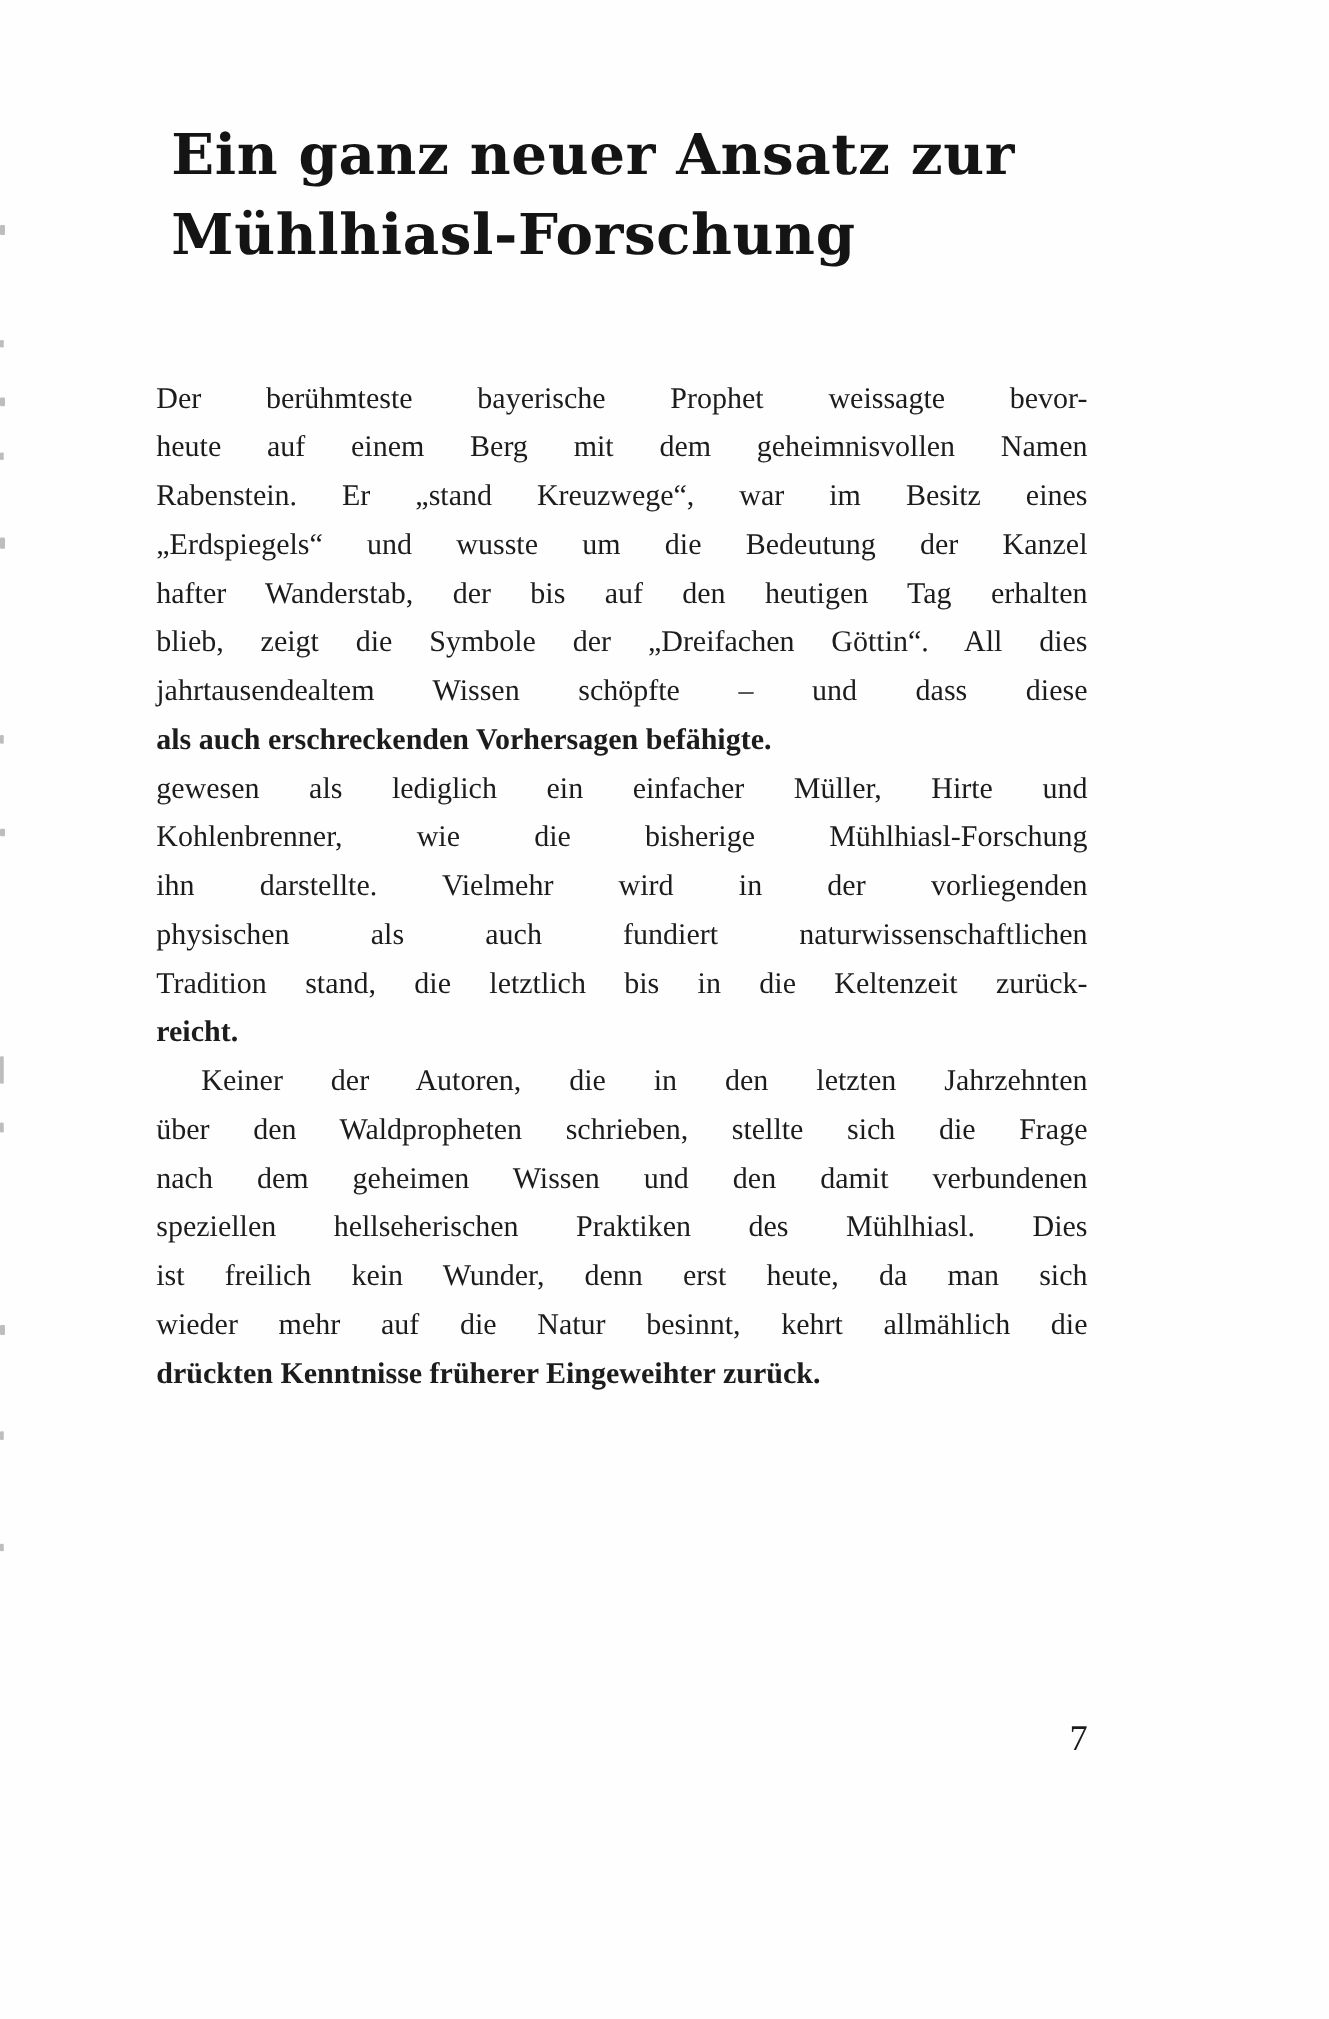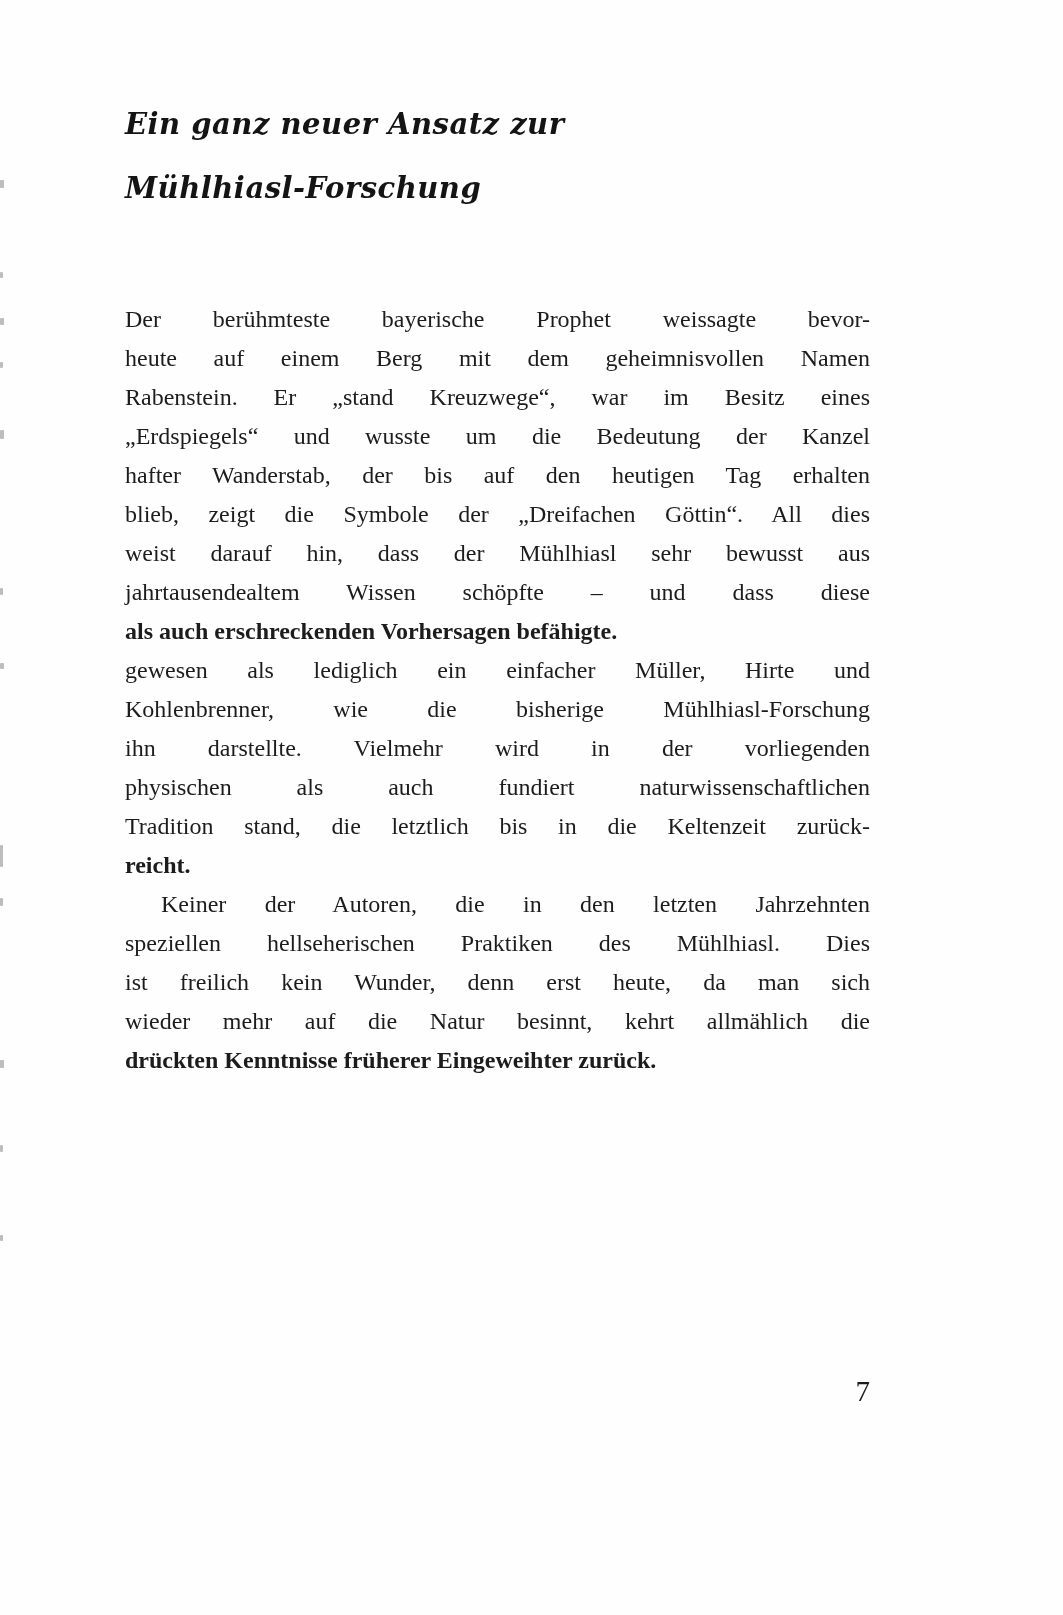--- a/index.html
+++ b/index.html
@@ -11,28 +11,27 @@
     position: relative;
     width: 1063px;
     height: 1615px;
     background: #fefefe;
     overflow: hidden;
     font-family: "Liberation Serif", serif;
     color: #1b1b1b;
   }
   .chapter-title {
     position: absolute;
-    left: 125px;
+    left: 137px;
     top: 92px;
     width: 760px;
     margin: 0;
     font-family: "DejaVu Serif", serif;
-    font-style: italic;
     font-weight: bold;
-    font-size: 29px;
+    font-size: 45px;
     line-height: 64px;
     letter-spacing: 0.5px;
     color: #141414;
   }
   .chapter-title .t-line {
     display: block;
   }
   .body-text {
     position: absolute;
     left: 125px;
@@ -86,34 +85,35 @@
   </h1>
 
   <div class="body-text" id="body-text">
       <div class="para">
         <div class="line">Der berühmteste bayerische Prophet weissagte bevor-</div>
         <div class="line">heute auf einem Berg mit dem geheimnisvollen Namen</div>
         <div class="line">Rabenstein. Er „stand Kreuzwege“, war im Besitz eines</div>
         <div class="line">„Erdspiegels“ und wusste um die Bedeutung der Kanzel</div>
         <div class="line">hafter Wanderstab, der bis auf den heutigen Tag erhalten</div>
         <div class="line">blieb, zeigt die Symbole der „Dreifachen Göttin“. All dies</div>
-        <div class="line">weist darauf hin, dass der Mühlhiasl sehr bewusst aus</div>
         <div class="line">jahrtausendealtem Wissen schöpfte – und dass diese</div>
         <div class="line last">als auch erschreckenden Vorhersagen befähigte.</div>
       </div>
       <div class="para">
         <div class="line">gewesen als lediglich ein einfacher Müller, Hirte und</div>
         <div class="line">Kohlenbrenner, wie die bisherige Mühlhiasl-Forschung</div>
         <div class="line">ihn darstellte. Vielmehr wird in der vorliegenden</div>
         <div class="line">physischen als auch fundiert naturwissenschaftlichen</div>
         <div class="line">Tradition stand, die letztlich bis in die Keltenzeit zurück-</div>
         <div class="line last">reicht.</div>
       </div>
       <div class="para">
         <div class="line indent">Keiner der Autoren, die in den letzten Jahrzehnten</div>
+        <div class="line">über den Waldpropheten schrieben, stellte sich die Frage</div>
+        <div class="line">nach dem geheimen Wissen und den damit verbundenen</div>
         <div class="line">speziellen hellseherischen Praktiken des Mühlhiasl. Dies</div>
         <div class="line">ist freilich kein Wunder, denn erst heute, da man sich</div>
         <div class="line">wieder mehr auf die Natur besinnt, kehrt allmählich die</div>
         <div class="line last">drückten Kenntnisse früherer Eingeweihter zurück.</div>
       </div>
     </div>
 
   <div class="page-number">7</div>
 
   <div class="edge-artifact" style="top:180px; width:4px; height:8px;"></div>

